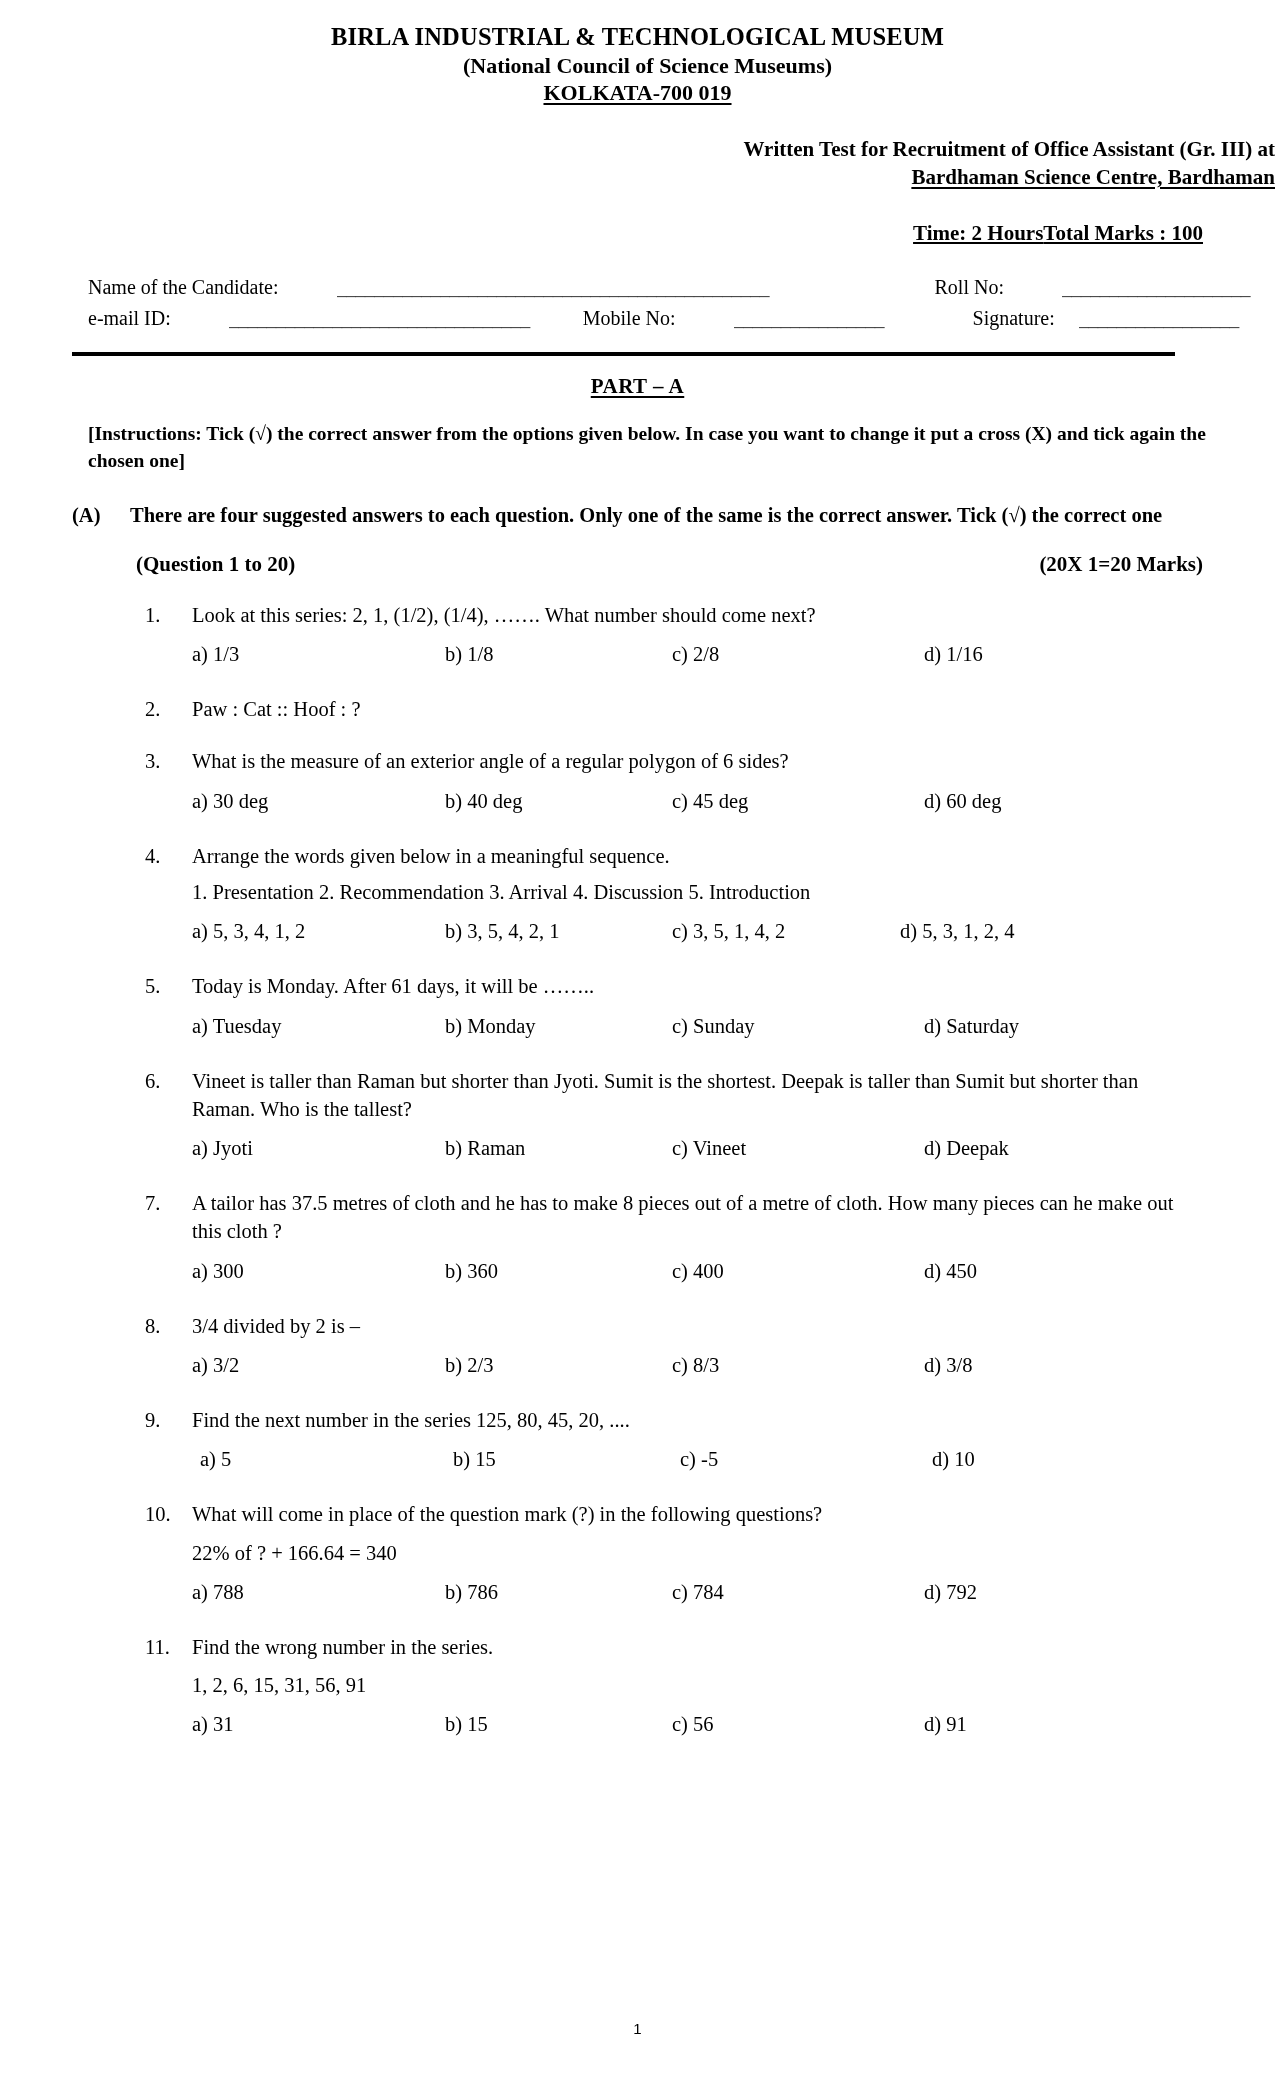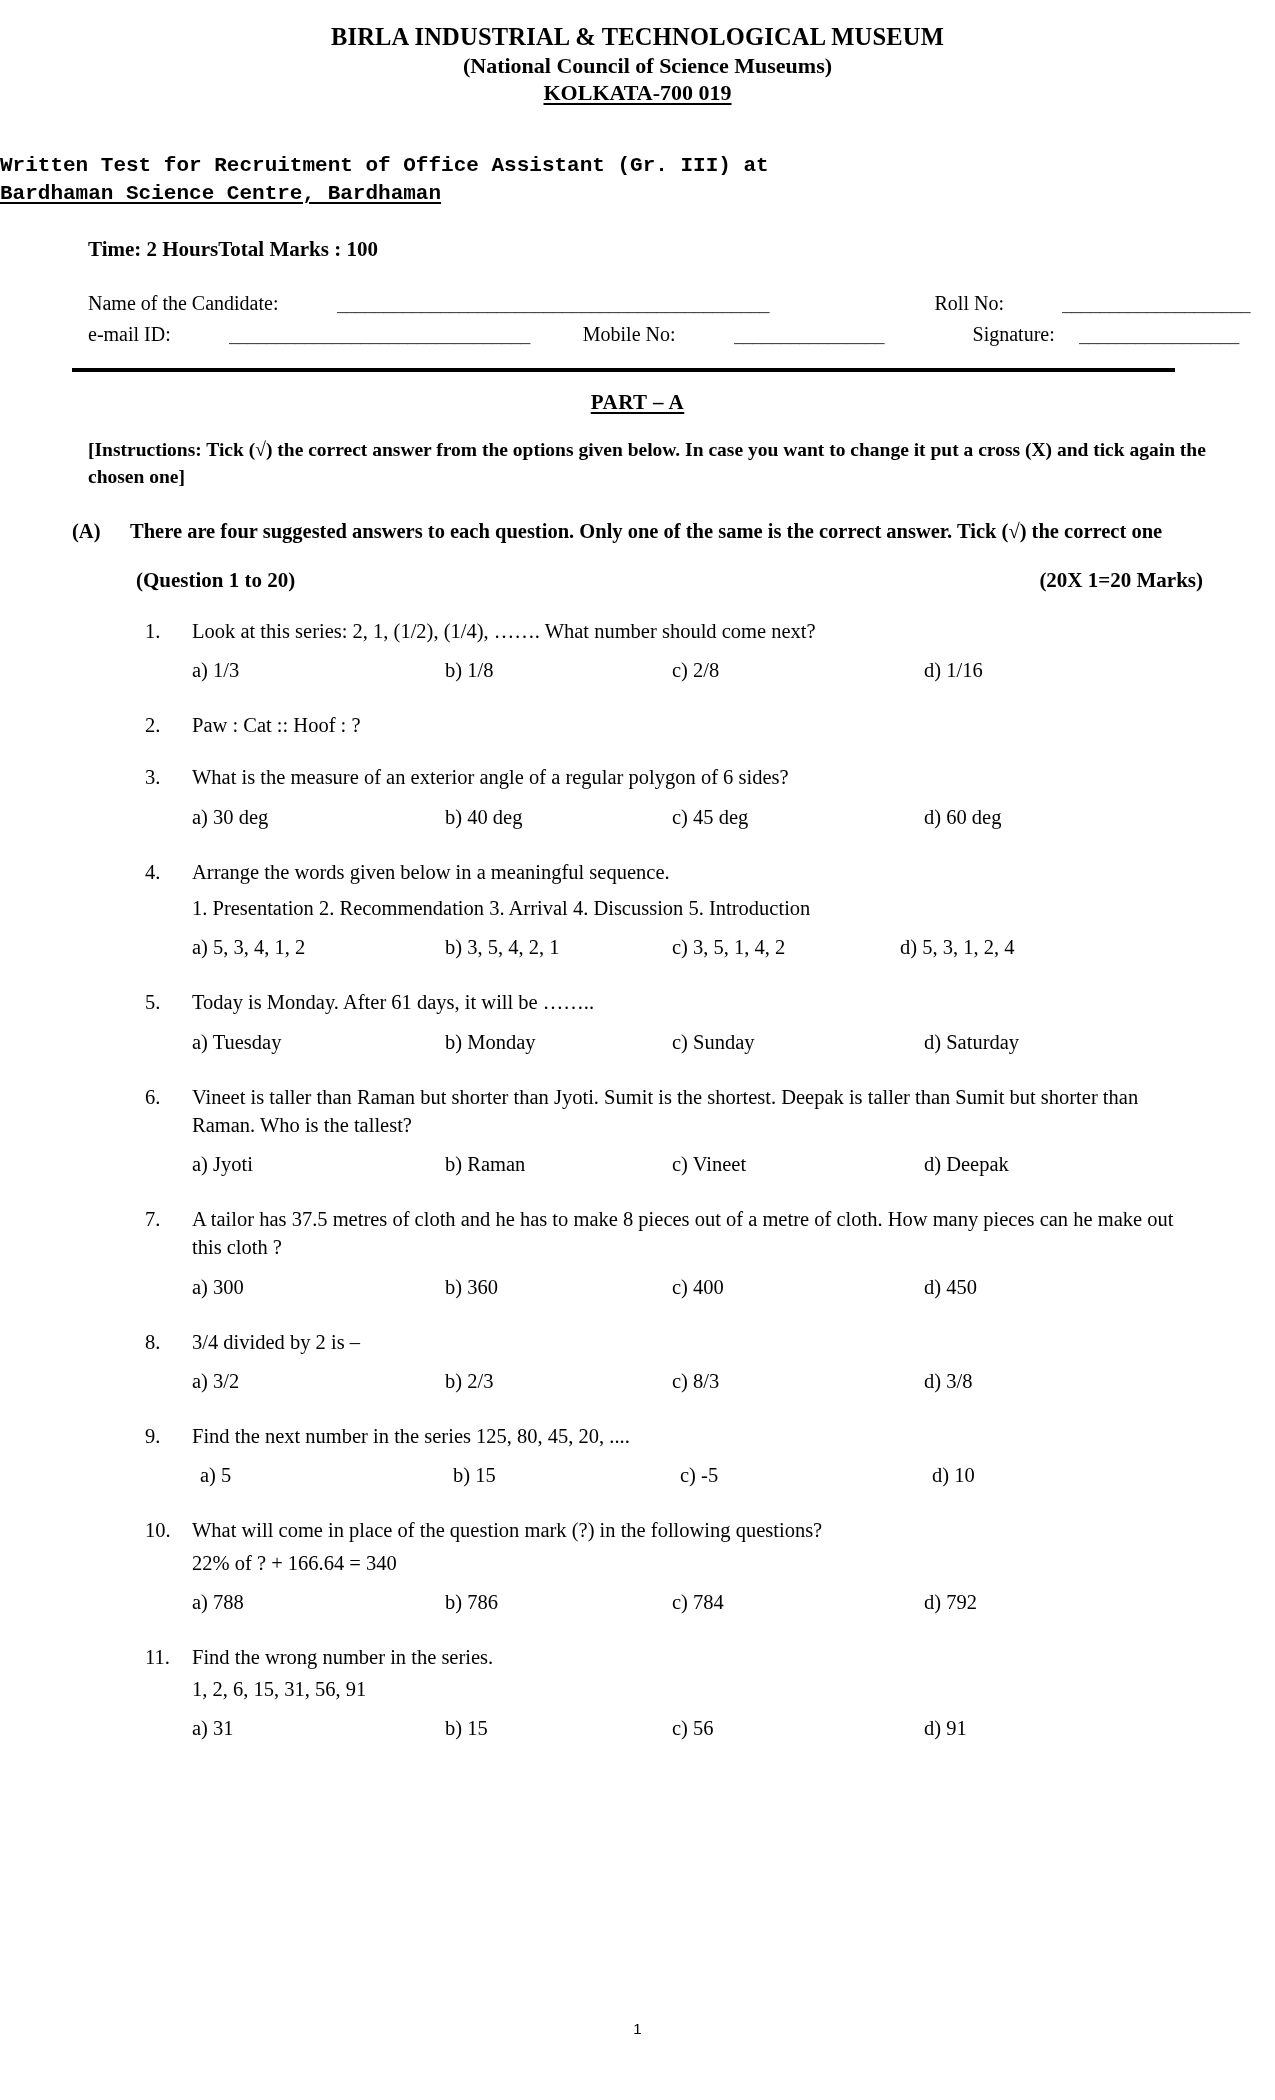--- a/index.html
+++ b/index.html
@@ -41,45 +41,45 @@
     margin-left: 20px;
   }
   .org-city {
     font-weight: bold;
     font-size: 22px;
     text-decoration: underline;
     text-underline-offset: 3px;
     line-height: 1.3;
   }
   .test-title-wrap {
-    text-align: left;
-    margin-top: 44px;
+    text-align: right;
+    margin-top: 28px;
     line-height: 1.32;
-    font-family: Liberation Mono, monospace;
   }
   .test-title-l1 {
     font-weight: bold;
     font-size: 21px;
   }
   .test-title-l2 {
     font-weight: bold;
     font-size: 21px;
     text-decoration: underline;
     text-underline-offset: 3px;
   }
 
   
   .meta-row {
     margin-top: 30px;
     padding: 0 72px 0 88px;
     display: flex;
-    justify-content: flex-start;
+    justify-content: flex-end;
     align-items: baseline;
     font-weight: bold;
     font-size: 21px;
+    text-decoration: underline;
   }
 
   
   .form-block {
     padding: 0 72px 0 88px;
     font-size: 20px;
   }
   .form-line {
     display: flex;
     align-items: baseline;
@@ -170,21 +170,21 @@
   }
   .q-num {
     flex: 0 0 47px;
     text-align: left;
   }
   .q-text {
     flex: 1 1 auto;
   }
   .q-extra {
     margin-left: 47px;
-    margin-top: 4px;
+    margin-top: 10px;
     font-size: 20.5px;
     line-height: 1.38;
   }
   .q-extra.tight { margin-top: 8px; }
   .options {
     margin-left: 47px;
     margin-top: 14px;
     position: relative;
     height: 28px;
     font-size: 20.5px;

